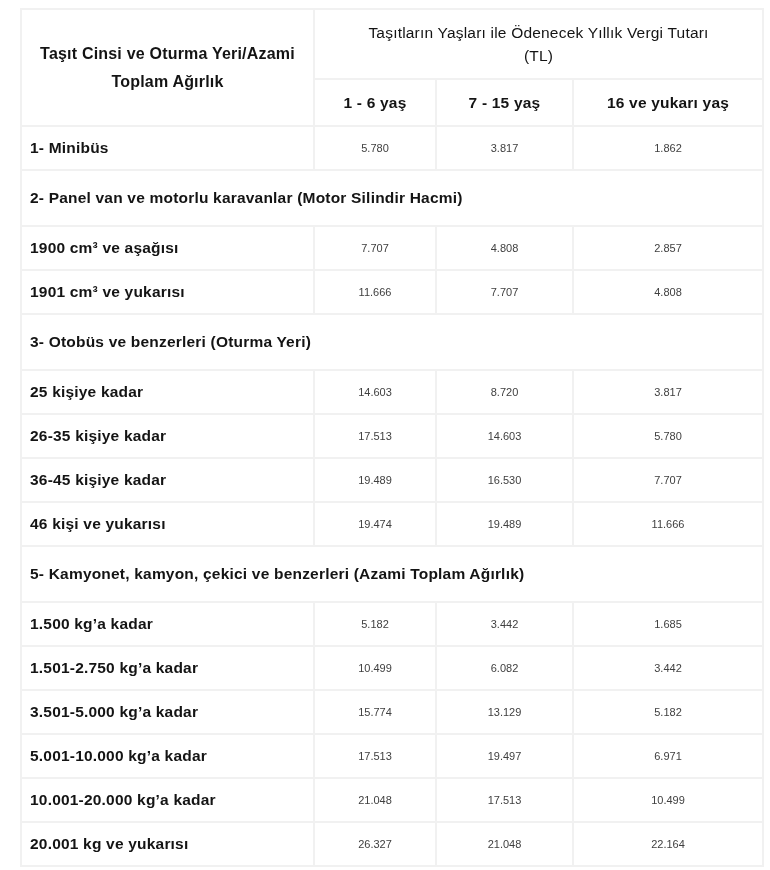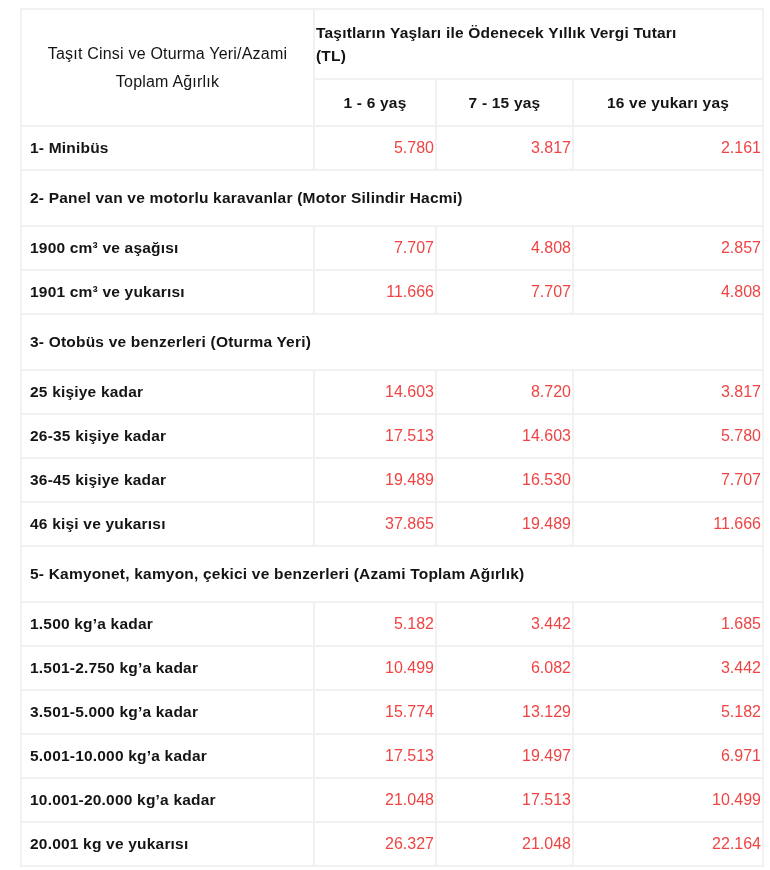--- a/index.html
+++ b/index.html
@@ -27,29 +27,30 @@
   }
   table.tax-table td {
     border: 2px solid #f1f1f1;
     box-sizing: border-box;
     vertical-align: middle;
   }
   td.corner {
     border: 3px solid #1c1c1c;
     text-align: center;
     font-size: 16px;
-    font-weight: normal;
+    font-weight: bold;
     line-height: 1.7;
     padding: 0 13px;
     letter-spacing: 0.2px;
   }
   td.group-h {
     height: 70px;
+    text-align: center;
     font-size: 15.5px;
-    font-weight: bold;
+    font-weight: normal;
     line-height: 1.5;
     letter-spacing: 0.2px;
     white-space: nowrap;
   }
   td.age-h {
     height: 47px;
     text-align: center;
     font-size: 15.5px;
     font-weight: bold;
     letter-spacing: 0.2px;
@@ -59,24 +60,24 @@
   tr.section-row { height: 56px; }
   td.label {
     font-size: 15.5px;
     font-weight: bold;
     text-align: left;
     padding-left: 8px;
     letter-spacing: 0.2px;
     white-space: nowrap;
   }
   td.num {
-    font-size: 16px;
+    font-size: 11px;
     font-weight: normal;
-    text-align: right;
-    color: #ef4444;
+    text-align: center;
+    color: #404040;
   }
 </style>
 </head>
 <body>
 
 <div class="table-wrap">
   <table class="tax-table">
     <colgroup>
       <col style="width:293px">
       <col style="width:122px">
@@ -97,21 +98,21 @@
     <tr>
       <td class="age-h">1 - 6 yaş</td>
       <td class="age-h">7 - 15 yaş</td>
       <td class="age-h">16 ve yukarı yaş</td>
     </tr>
 
     <tr class="data-row">
       <td class="label">1- Minibüs</td>
       <td class="num">5.780</td>
       <td class="num">3.817</td>
-      <td class="num">2.161</td>
+      <td class="num">1.862</td>
     </tr>
 
     <tr class="section-row">
       <td class="label" colspan="4">2- Panel van ve motorlu karavanlar (Motor Silindir Hacmi)</td>
     </tr>
 
     <tr class="data-row">
       <td class="label">1900 cm³ ve aşağısı</td>
       <td class="num">7.707</td>
       <td class="num">4.808</td>
@@ -145,21 +146,21 @@
 
     <tr class="data-row">
       <td class="label">36-45 kişiye kadar</td>
       <td class="num">19.489</td>
       <td class="num">16.530</td>
       <td class="num">7.707</td>
     </tr>
 
     <tr class="data-row">
       <td class="label">46 kişi ve yukarısı</td>
-      <td class="num">37.865</td>
+      <td class="num">19.474</td>
       <td class="num">19.489</td>
       <td class="num">11.666</td>
     </tr>
 
     <tr class="section-row">
       <td class="label" colspan="4">5- Kamyonet, kamyon, çekici ve benzerleri (Azami Toplam Ağırlık)</td>
     </tr>
 
     <tr class="data-row">
       <td class="label">1.500 kg’a kadar</td>

